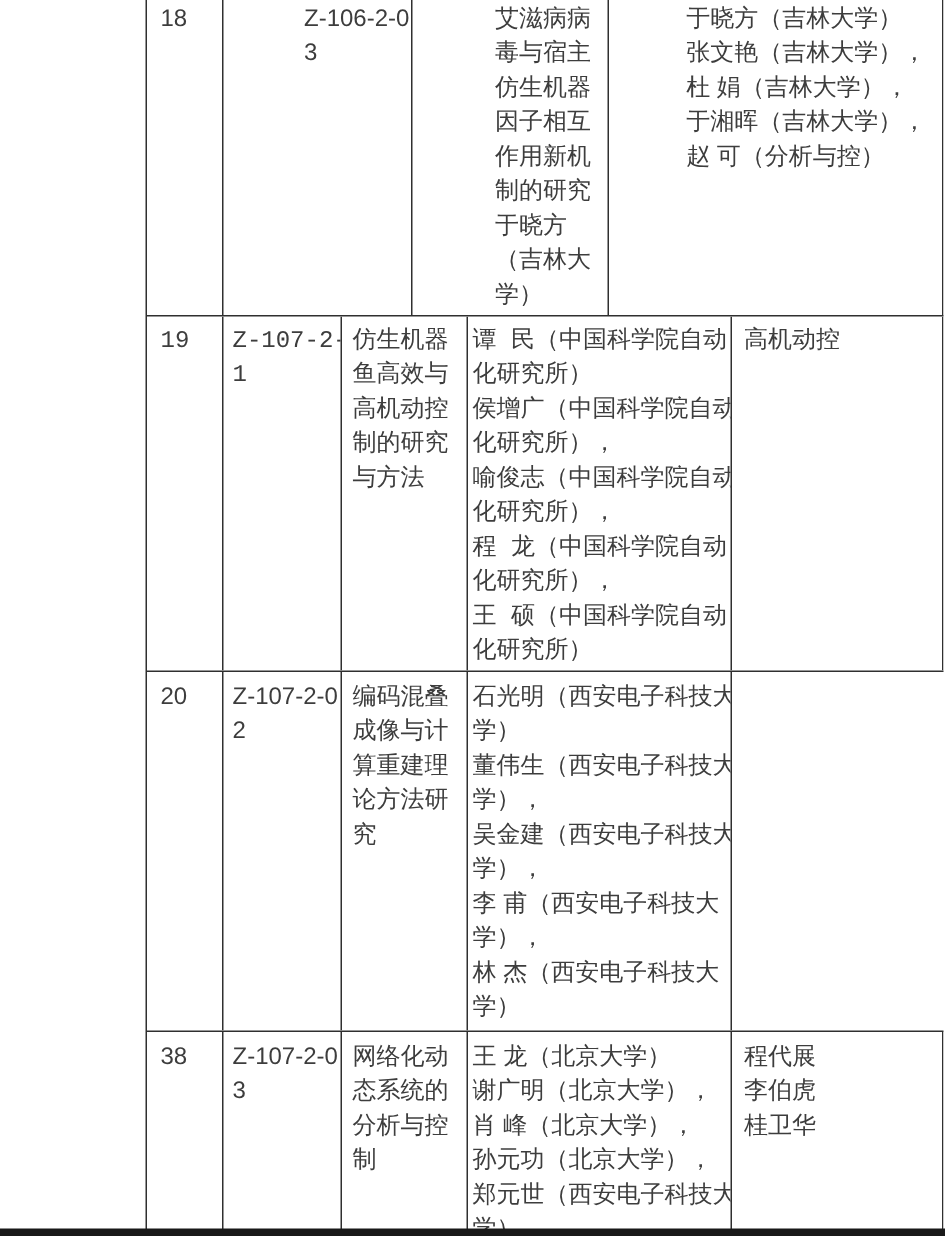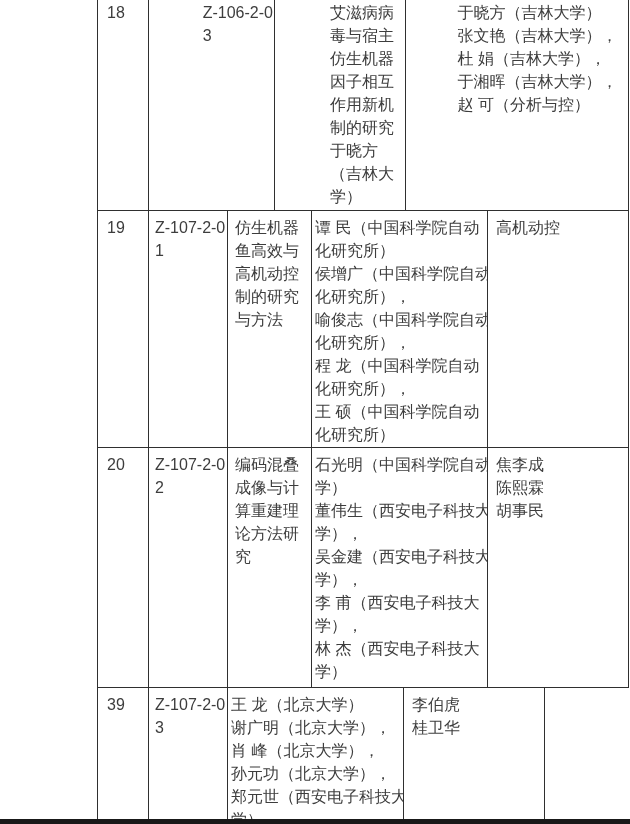--- a/index.html
+++ b/index.html
@@ -71,21 +71,21 @@
           <div class="line">学）</div>
         </div>
     <div class="cell c-people">
           <div class="line">于晓方（吉林大学）</div>
           <div class="line">张文艳（吉林大学），</div>
           <div class="line">杜 娟（吉林大学），</div>
           <div class="line">于湘晖（吉林大学），</div>
           <div class="line">赵 可（分析与控）</div>
         </div>
   </div>
-      <div class="trow" style="height: 237px;">
+      <div class="trow" style="height: 237px; font-family: Liberation Mono, monospace;">
     <div class="cell c-num">
           <div class="line">19</div>
         </div>
     <div class="cell c-code">
           <div class="line">Z-107-2-0</div>
           <div class="line">1</div>
         </div>
     <div class="cell c-title">
           <div class="line">仿生机器</div>
           <div class="line">鱼高效与</div>
@@ -118,53 +118,55 @@
           <div class="line">2</div>
         </div>
     <div class="cell c-title">
           <div class="line">编码混叠</div>
           <div class="line">成像与计</div>
           <div class="line">算重建理</div>
           <div class="line">论方法研</div>
           <div class="line">究</div>
         </div>
     <div class="cell c-people">
-          <div class="line">石光明（中国科学院自动</div>
+          <div class="line">石光明（西安电子科技大</div>
           <div class="line">学）</div>
           <div class="line">董伟生（西安电子科技大</div>
           <div class="line">学），</div>
           <div class="line">吴金建（西安电子科技大</div>
           <div class="line">学），</div>
           <div class="line">李 甫（西安电子科技大</div>
           <div class="line">学），</div>
           <div class="line">林 杰（西安电子科技大</div>
           <div class="line">学）</div>
         </div>
-    <div class="cell c-org">
-          <div class="line">焦李成</div>
-          <div class="line">陈熙霖</div>
-          <div class="line">胡事民</div>
-        </div>
   </div>
       <div class="trow" style="height: 137px;">
     <div class="cell c-num">
-          <div class="line">39</div>
+          <div class="line">38</div>
         </div>
     <div class="cell c-code">
           <div class="line">Z-107-2-0</div>
           <div class="line">3</div>
+        </div>
+    <div class="cell c-title">
+          <div class="line">网络化动</div>
+          <div class="line">态系统的</div>
+          <div class="line">分析与控</div>
+          <div class="line">制</div>
         </div>
     <div class="cell c-people">
           <div class="line">王 龙（北京大学）</div>
           <div class="line">谢广明（北京大学），</div>
           <div class="line">肖 峰（北京大学），</div>
           <div class="line">孙元功（北京大学），</div>
           <div class="line">郑元世（西安电子科技大</div>
           <div class="line">学）</div>
         </div>
     <div class="cell c-org">
+          <div class="line">程代展</div>
           <div class="line">李伯虎</div>
           <div class="line">桂卫华</div>
         </div>
   </div>
     </div>
   <div class="bottom-bar"></div>
 </div>
 
 </body></html>

